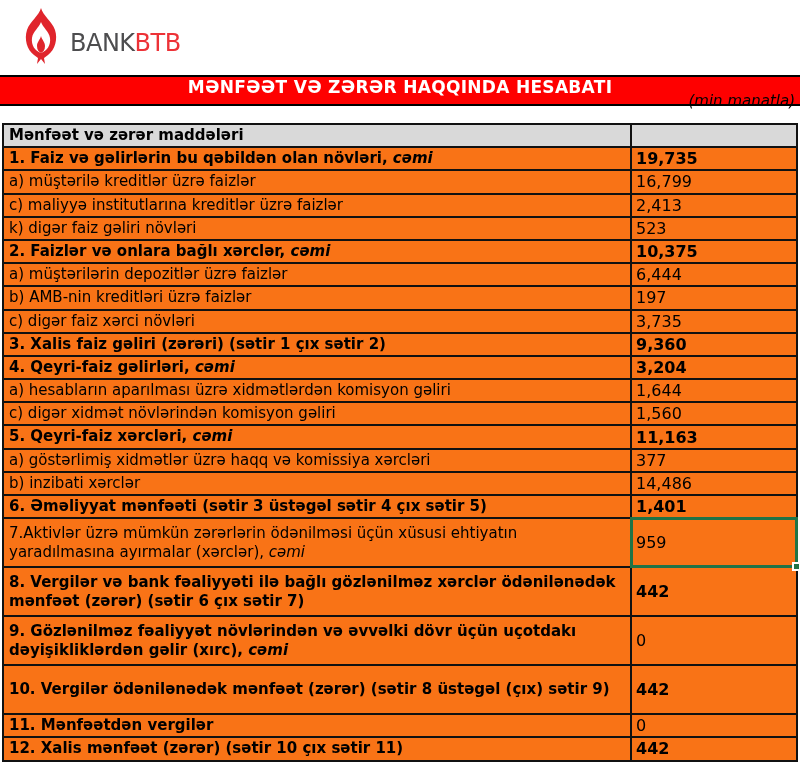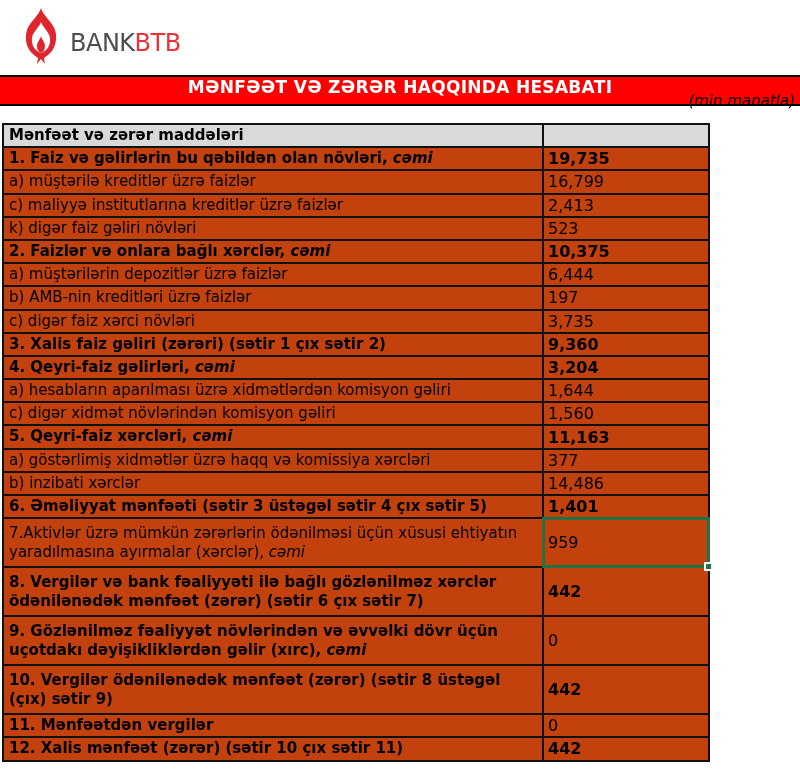--- a/index.html
+++ b/index.html
@@ -16,22 +16,22 @@
   
   .banner { position:absolute; top:75px; left:0; width:800px; height:31px;
     background:#fe0000; border-top:2px solid #000; border-bottom:2px solid #000;
     display:flex; justify-content:center; }
   .banner-title { color:#ffffff; font-weight:bold; font-size:17px; letter-spacing:0.3px; }
 
   
   .subtitle { position:absolute; top:92px; right:5px; font-style:italic; font-size:15px; color:#000; }
 
   
-  .report-table { position:absolute; top:123px; left:2px; width:708px;
-    border:2px solid #111; background:#c2410c; }
+  .report-table { position:absolute; top:123px; left:2px; width:796px;
+    border:2px solid #111; background:#f97316; }
   .t-row { display:flex; border-top:2px solid #111; }
   .t-row:first-child { border-top:none; }
   .t-header { background:#d9d9d9; }
   .t-header .cell-label { justify-content:center; font-weight:bold; }
   .t-header .cell-value { background:#d9d9d9; }
   .cell { display:flex; align-items:center; min-height:21px; }
   .cell-label { flex:1; border-right:2px solid #111; padding:1px 6px 1px 5px;
     font-size:15px; line-height:1.28; display:block; align-content:center; }
   .cell-value { width:164px; padding:1px 7px 1px 4px;
     font-size:16px; position:relative; }

